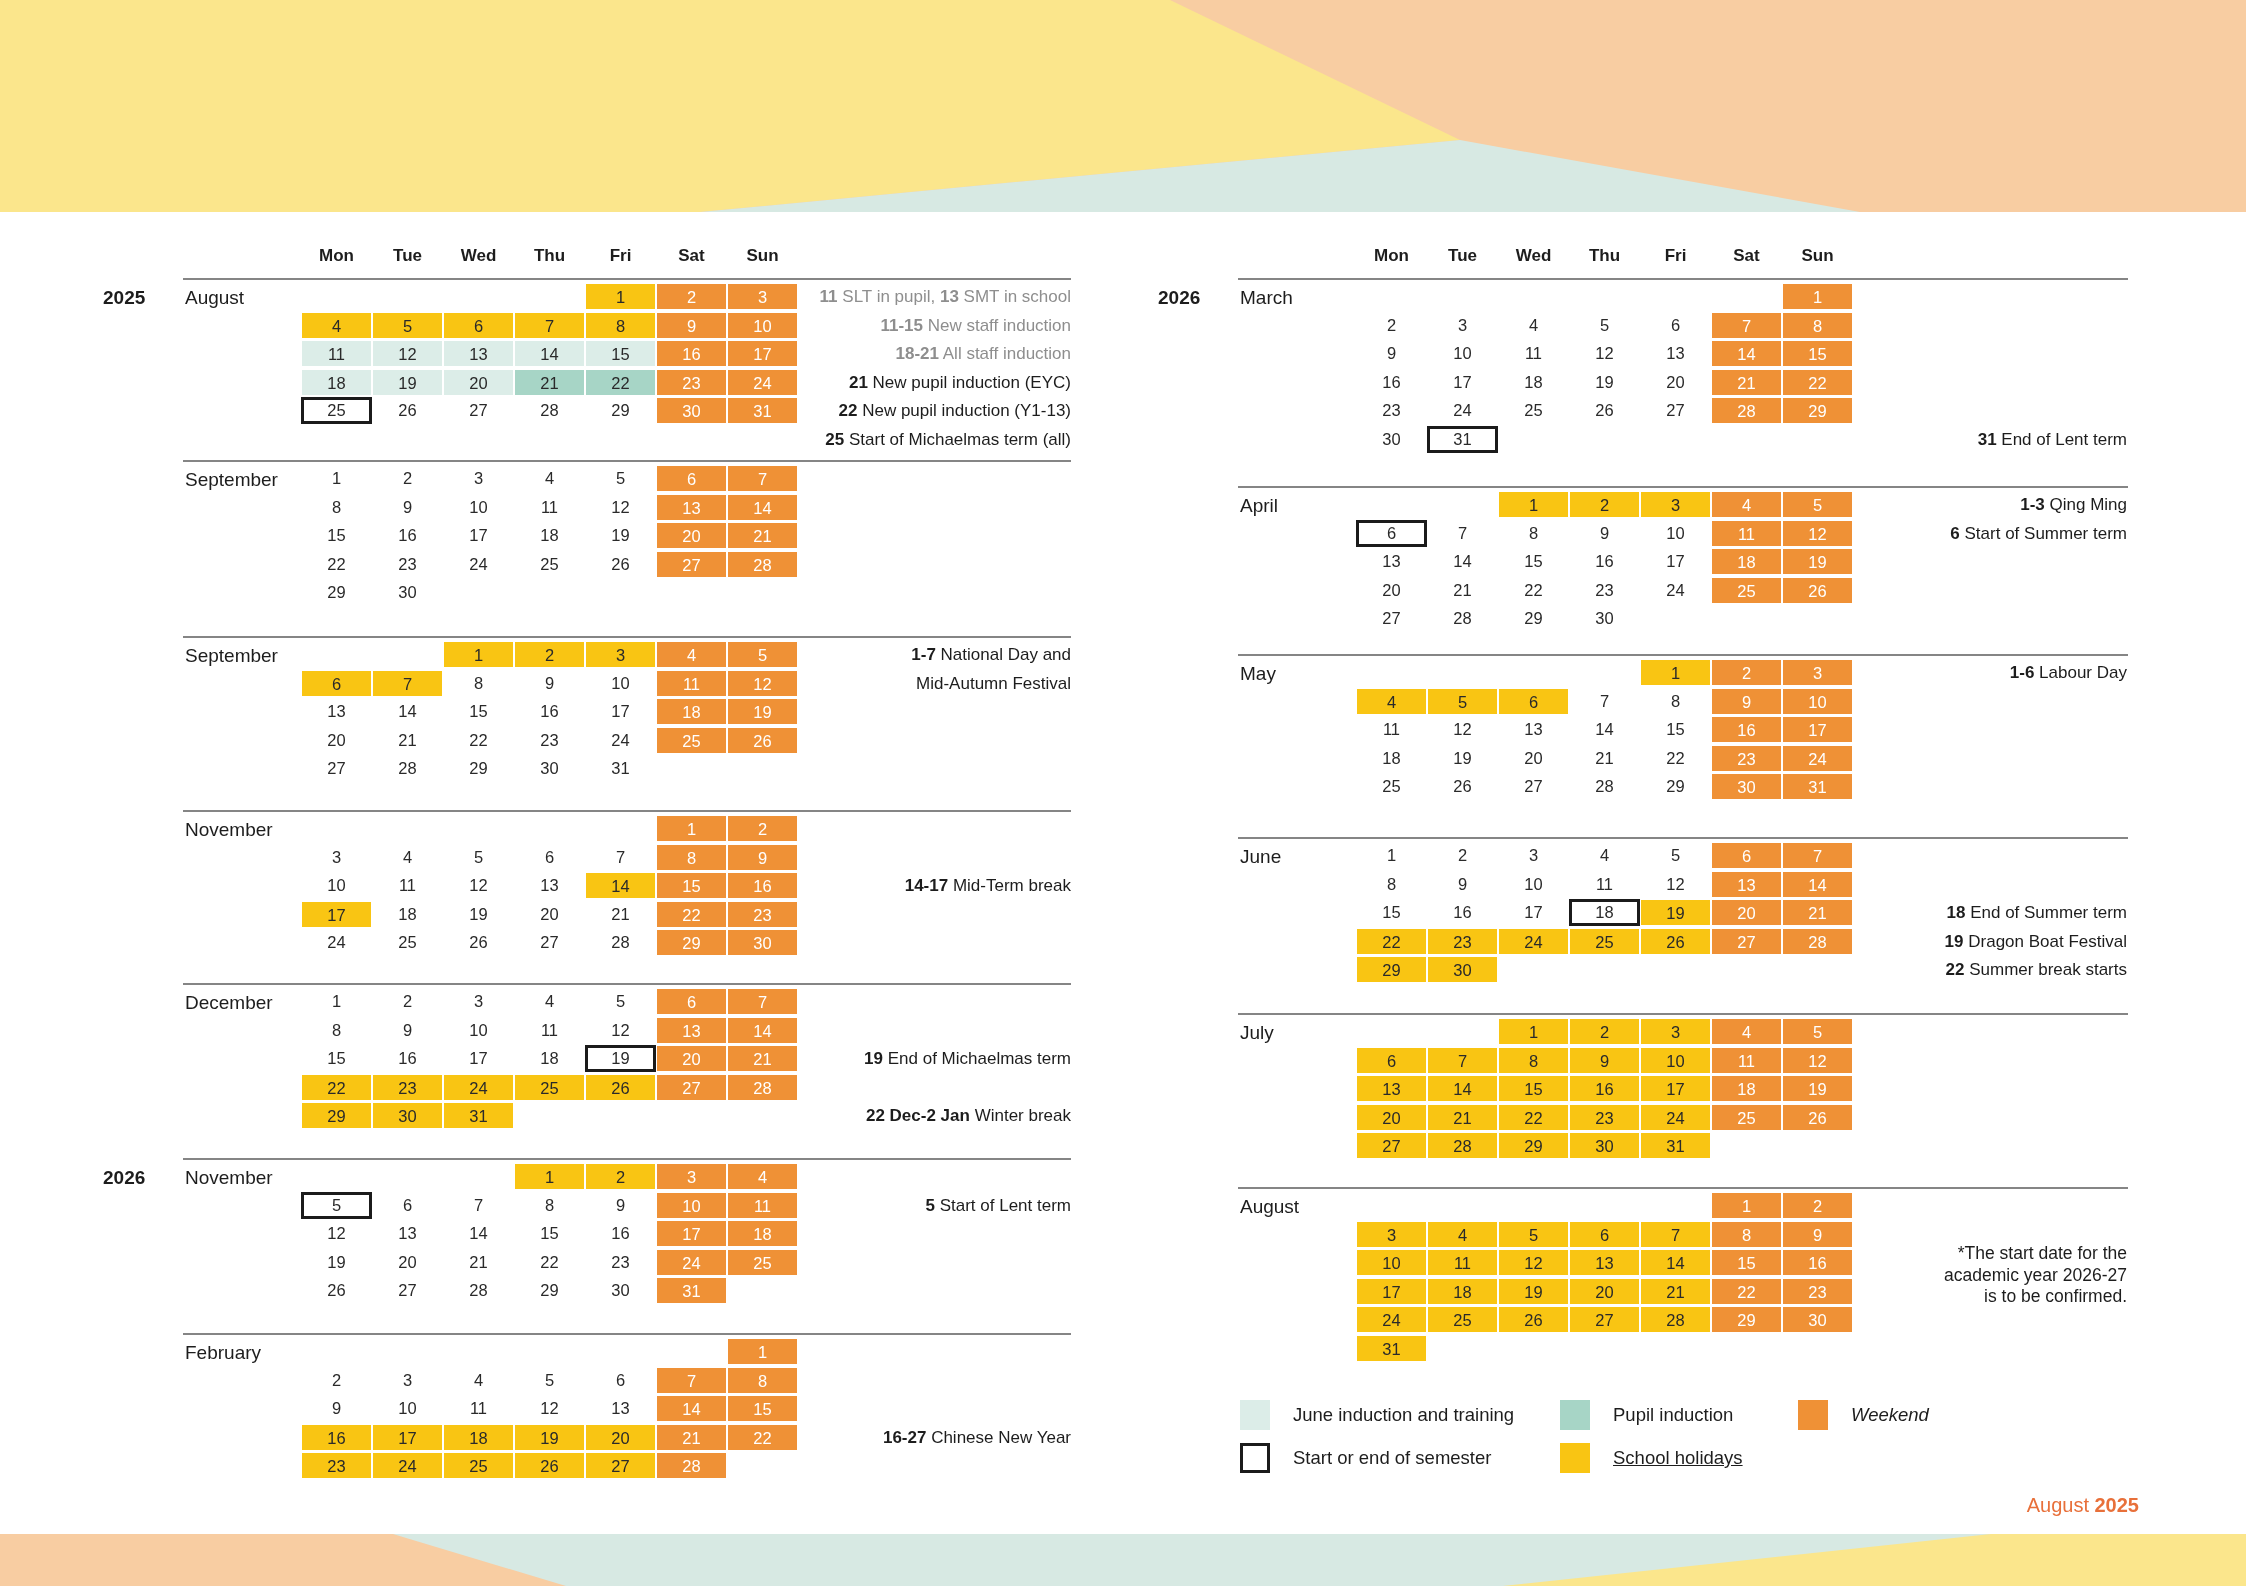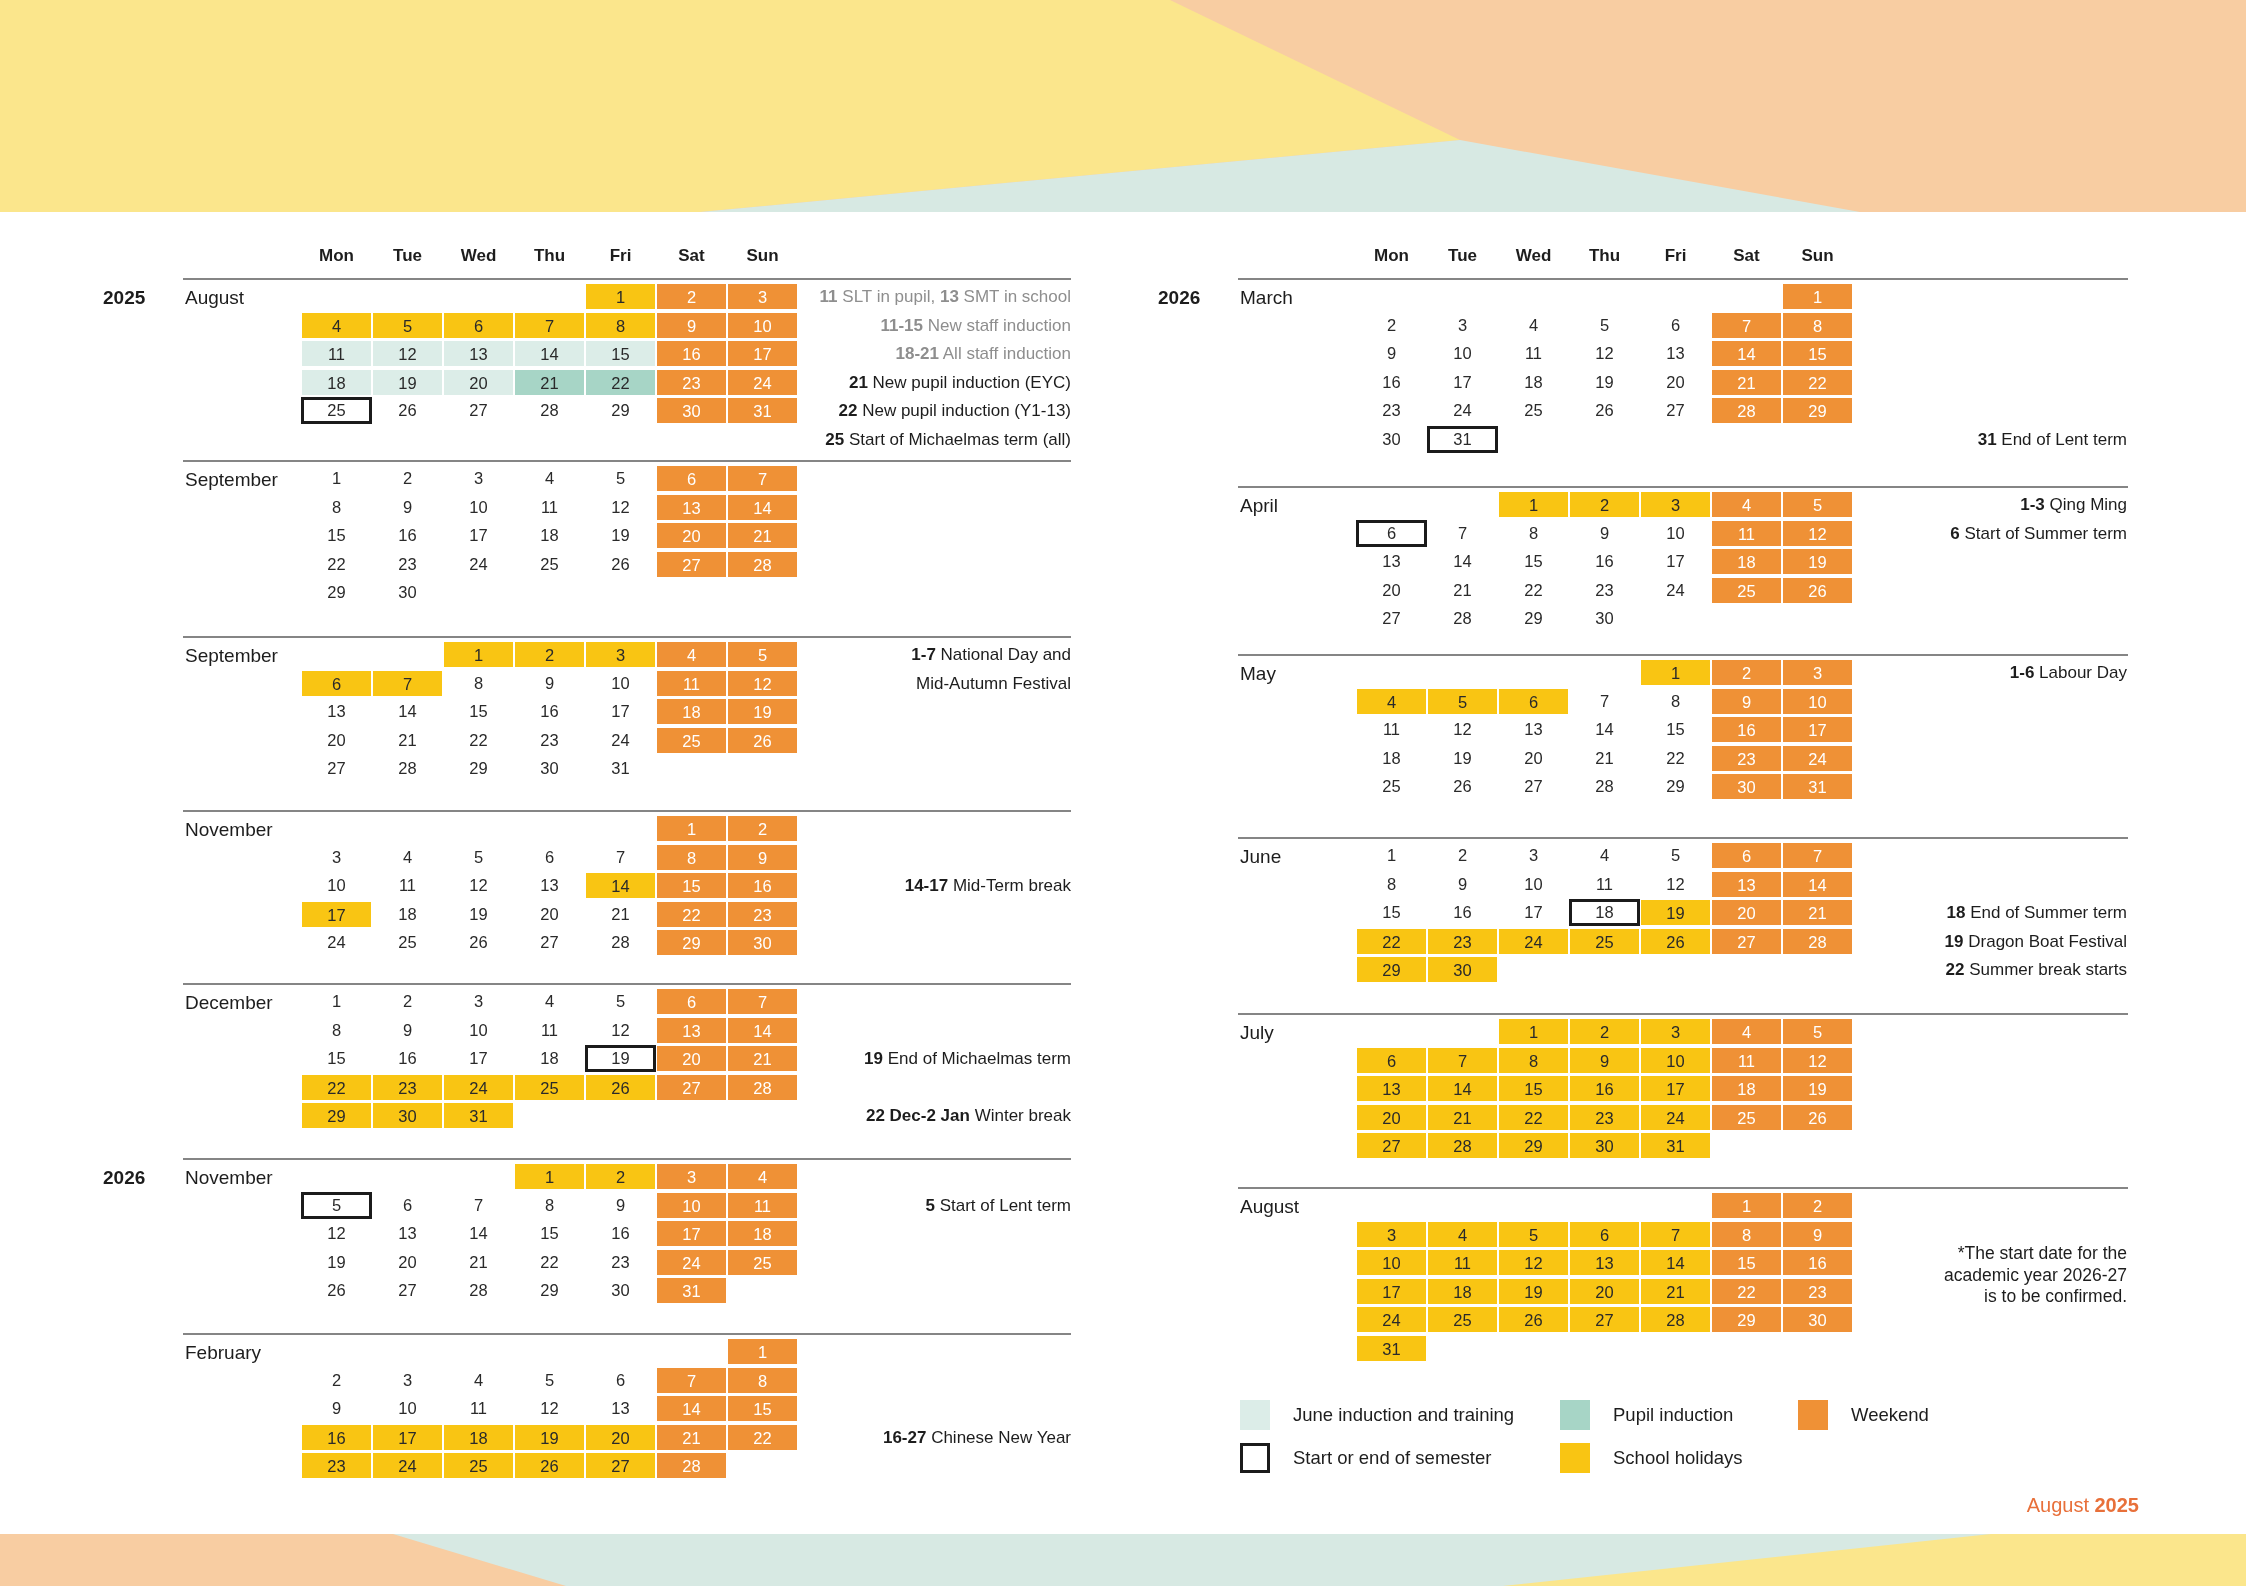--- a/index.html
+++ b/index.html
@@ -526,25 +526,25 @@
       <div class="cell weekend" style="left: 1782px; top: 1306px;">30</div>
       <div class="cell holiday" style="left: 1356px; top: 1334.5px;">31</div>
     </div>
 
   <div id="legend">
       <div class="sw staff" style="left: 1240px; top: 1400px;"></div>
       <div class="legend-label" style="left: 1293px; top: 1400px;">June induction and training</div>
       <div class="sw pupil" style="left: 1560px; top: 1400px;"></div>
       <div class="legend-label" style="left: 1613px; top: 1400px;">Pupil induction</div>
       <div class="sw weekend" style="left: 1798px; top: 1400px;"></div>
-      <div class="legend-label" style="left: 1851px; top: 1400px;">Weekend</div>
+      <div class="legend-label" style="left: 1851px; top: 1400px; font-style: italic;">Weekend</div>
       <div class="sw outline" style="left: 1240px; top: 1443px;"></div>
       <div class="legend-label" style="left: 1293px; top: 1443px;">Start or end of semester</div>
       <div class="sw holiday" style="left: 1560px; top: 1443px;"></div>
-      <div class="legend-label" style="left: 1613px; top: 1443px;">School holidays</div>
+      <div class="legend-label" style="left: 1613px; top: 1443px; text-decoration: underline;">School holidays</div>
     </div>
 
   <div id="note">
       <div>*The start date for the</div>
       <div>academic year 2026-27</div>
       <div>is to be confirmed.</div>
     </div>
 
   <div id="footer-date"><span>August</span>&nbsp;<span class="bd">2025</span></div>
 

